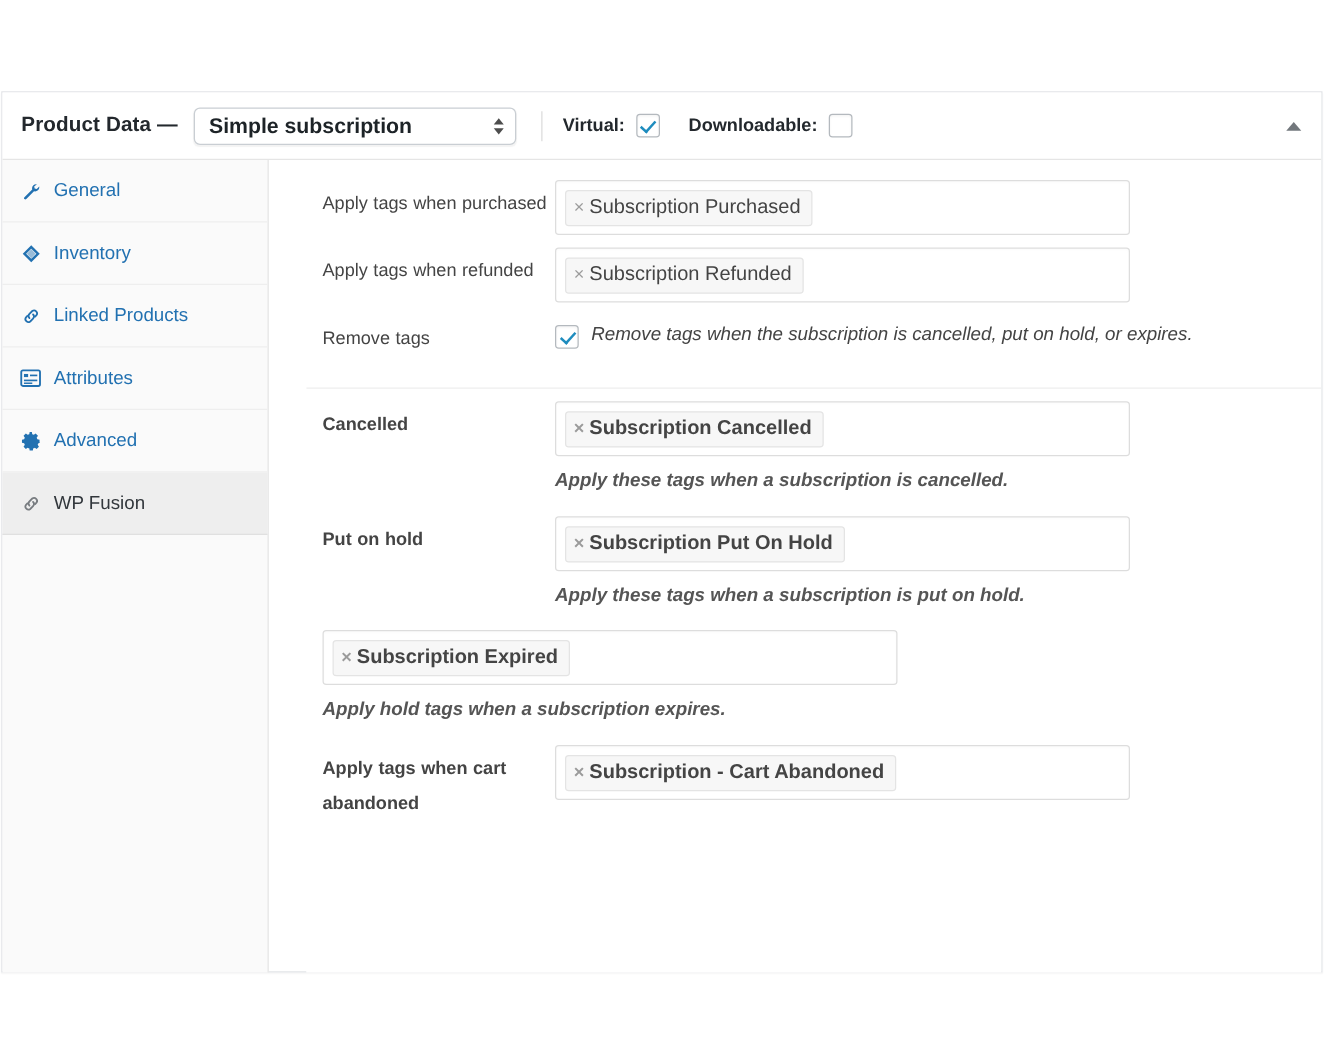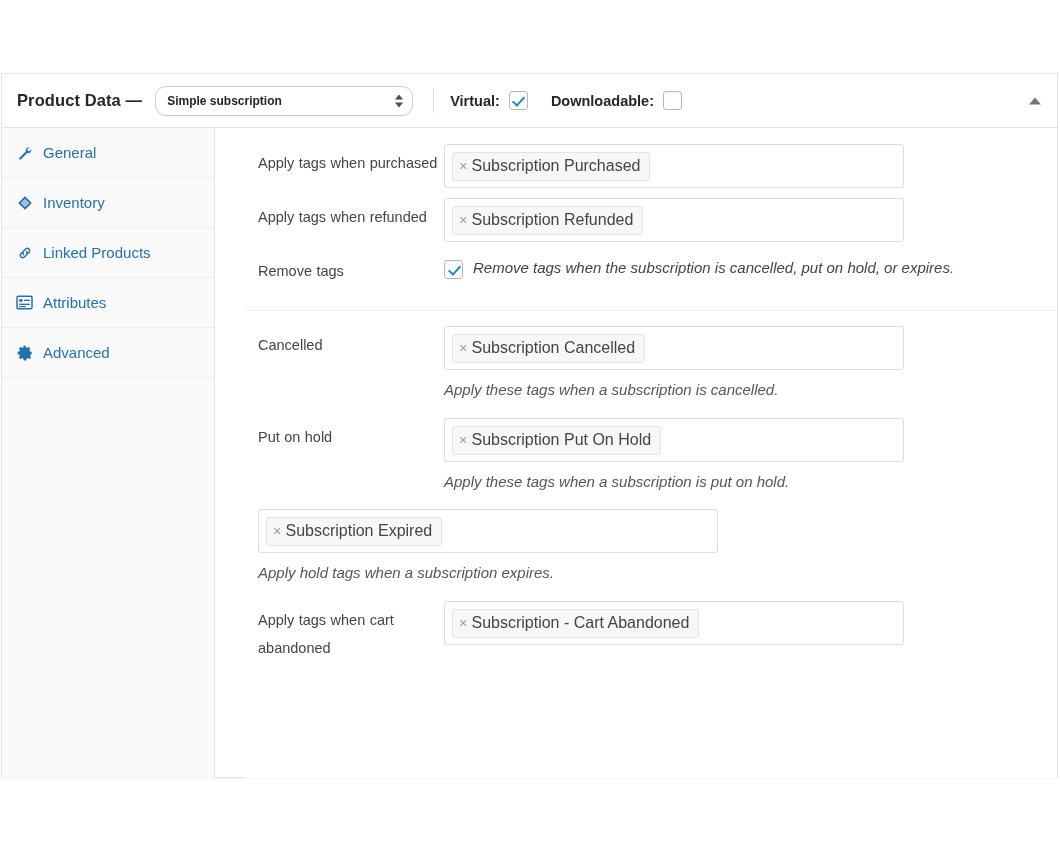--- a/index.html
+++ b/index.html
@@ -36,26 +36,26 @@
     font-weight: bold;
     color: #23282d;
     letter-spacing: .1px;
     white-space: nowrap;
     margin-right: 13px;
   }
   .type-select {
     position: relative;
     width: 258px; height: 30px;
     border: 1px solid #c9ced3;
-    border-radius: 11px;
+    border-radius: 5px;
     background: #fff;
     display: flex;
     align-items: center;
     padding: 0 26px 0 11px;
-    font-size: 12px;
+    font-size: 17px;
     font-weight: bold;
     color: #1d2327;
     box-shadow: 0 1px 1px rgba(0,0,0,.05);
   }
   .stepper {
     position: absolute; right: 9px; top: 50%;
     transform: translateY(-50%);
     display: flex; flex-direction: column;
     line-height: 0;
   }
@@ -140,21 +140,21 @@
   }
 
   
   .content {
     flex: 1;
     background: #fff;
     padding-top: 6px;
     overflow: hidden;
   }
   .group { padding: 0; }
-  .group.sep { border-top: 1px solid #eeeeee; padding-top: 5px; margin-top: 10px; }
+  .group.sep { border-top: 1px solid #eeeeee; padding-top: 0; margin-top: 10px; font-weight: bold; }
 
   .row {
     display: flex;
     padding: 10px 0 0 13px;
   }
   .row .lab {
     width: 186px;
     flex: 0 0 186px;
     font-size: 14.5px;
     color: #444444;
@@ -297,20 +297,29 @@
       <div class="tab">
         <span class="ticon">
           <svg width="16" height="16" viewBox="0 0 20 20">
               <path fill="#2271b1" d="M10 6.4a3.6 3.6 0 1 0 0 7.2 3.6 3.6 0 0 0 0-7.2zm0 5.4a1.8 1.8 0 1 1 0-3.6 1.8 1.8 0 0 1 0 3.6z"></path>
               <path fill="#2271b1" d="M18.3 11.6V8.4l-2.2-.4a6.4 6.4 0 0 0-.7-1.6l1.3-1.8-2.3-2.3-1.8 1.3a6.4 6.4 0 0 0-1.6-.7L10.6.7H8.4L8 2.9c-.6.1-1.1.4-1.6.7L4.6 2.3 2.3 4.6l1.3 1.8c-.3.5-.6 1-.7 1.6l-2.2.4v3.2l2.2.4c.1.6.4 1.1.7 1.6l-1.3 1.8 2.3 2.3 1.8-1.3c.5.3 1 .6 1.6.7l.4 2.2h3.2l.4-2.2c.6-.1 1.1-.4 1.6-.7l1.8 1.3 2.3-2.3-1.3-1.8c.3-.5.6-1 .7-1.6l2.2-.4z"></path>
             </svg>
         </span>
         <span>Advanced</span>
       </div>
 
+      <div class="tab active">
+        <span class="ticon">
+          <svg width="16" height="16" viewBox="0 0 20 20">
+              <path fill="none" stroke="#787c80" stroke-width="1.8" stroke-linecap="round" d="M8.2 11.8a3 3 0 0 1 0-4.2l2.8-2.8a3 3 0 0 1 4.2 4.2l-1.3 1.3"></path>
+              <path fill="none" stroke="#787c80" stroke-width="1.8" stroke-linecap="round" d="M11.8 8.2a3 3 0 0 1 0 4.2L9 15.2a3 3 0 0 1-4.2-4.2l1.3-1.3"></path>
+            </svg>
+        </span>
+        <span>WP Fusion</span>
+      </div>
     </div>
 
     <div class="content">
 
       <div class="group">
 
         <div class="row">
           <div class="lab">Apply tags when purchased</div>
           <div class="fieldcol">
             <div class="select2">

